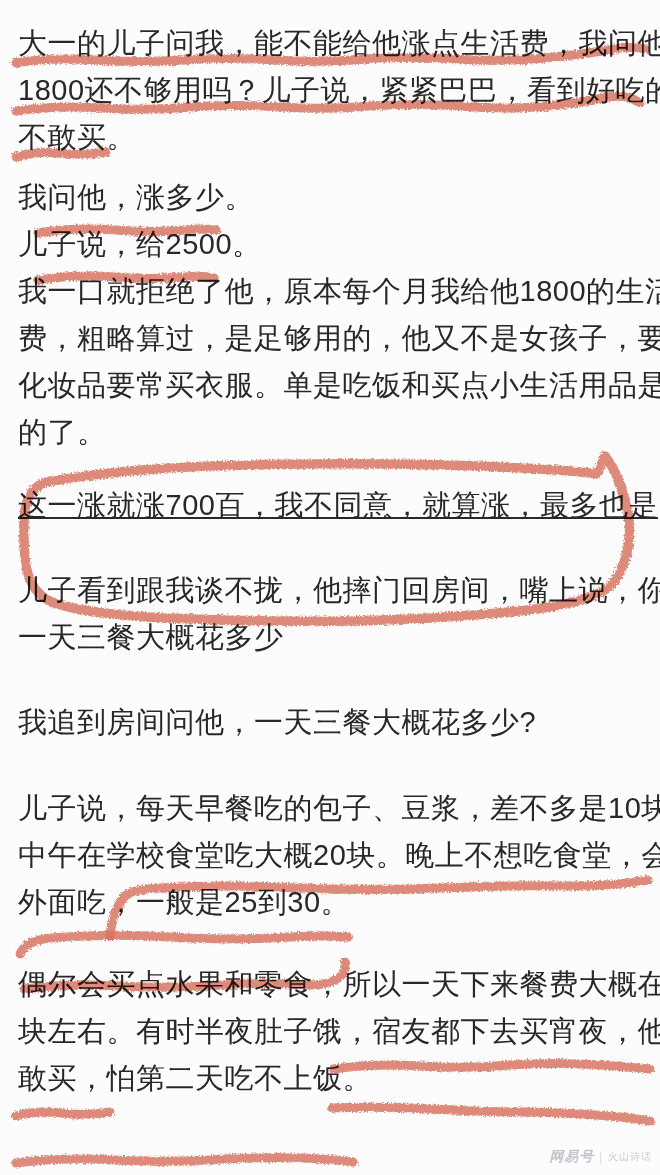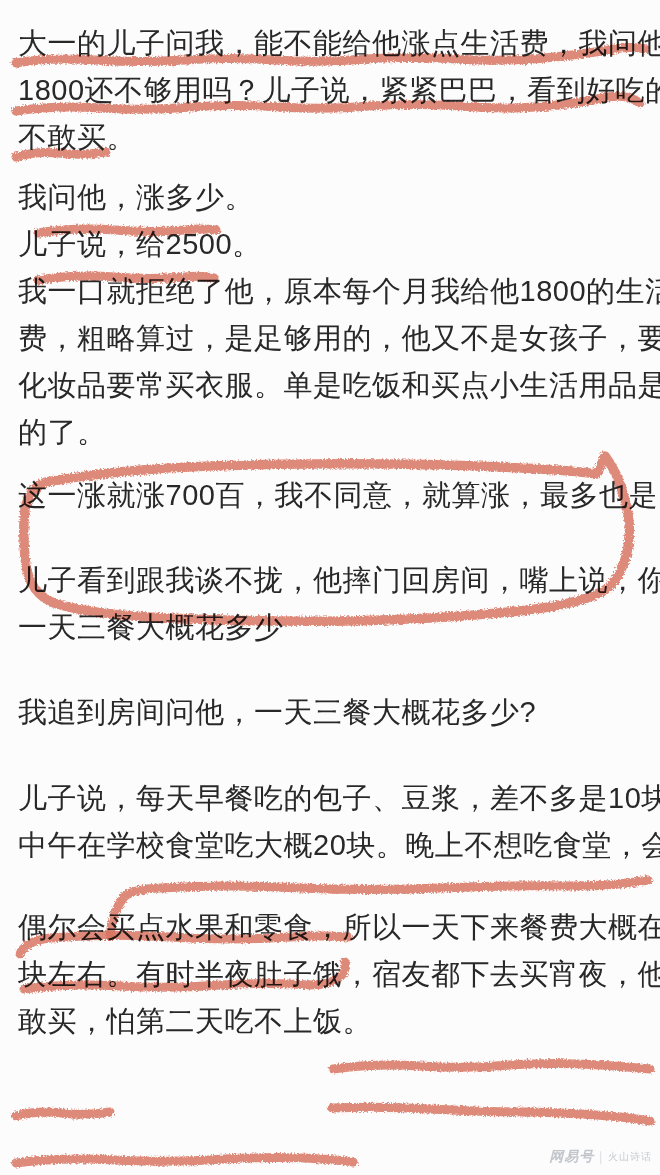--- a/index.html
+++ b/index.html
@@ -18,21 +18,21 @@
   }
   .line{
     font-size:29px;
     line-height:47px;
     letter-spacing:0.5px;
     white-space:nowrap;
     font-weight:400;
   }
   .para{margin:0;}
   .b2{margin-top:13px;}
-  .b3{margin-top:16px;}
+  .b3{margin-top:26px;text-decoration:underline;}
   .b4{margin-top:38px;}
   .b5{margin-top:38px;}
   .b6{margin-top:39px;}
   .b7{margin-top:35px;}
   .annotations{
     position:absolute;inset:0;
     width:660px;height:1175px;
     z-index:2;
     pointer-events:none;
     mix-blend-mode:multiply;
@@ -82,20 +82,21 @@
     <div class="para b4">
       <div class="line">儿子看到跟我谈不拢，他摔门回房间，嘴上说，你干</div>
       <div class="line">一天三餐大概花多少</div>
     </div>
     <div class="para b5">
       <div class="line">我追到房间问他，一天三餐大概花多少?</div>
     </div>
     <div class="para b6">
       <div class="line">儿子说，每天早餐吃的包子、豆浆，差不多是10块。</div>
       <div class="line">中午在学校食堂吃大概20块。晚上不想吃食堂，会在</div>
+      <div class="line">外面吃，一般是25到30。</div>
     </div>
     <div class="para b7">
       <div class="line">偶尔会买点水果和零食，所以一天下来餐费大概在60</div>
       <div class="line">块左右。有时半夜肚子饿，宿友都下去买宵夜，他不</div>
       <div class="line">敢买，怕第二天吃不上饭。</div>
     </div>
   </div>
 
 <svg class="annotations" viewBox="0 0 660 1175" xmlns="http://www.w3.org/2000/svg" aria-hidden="true">
   <defs>

